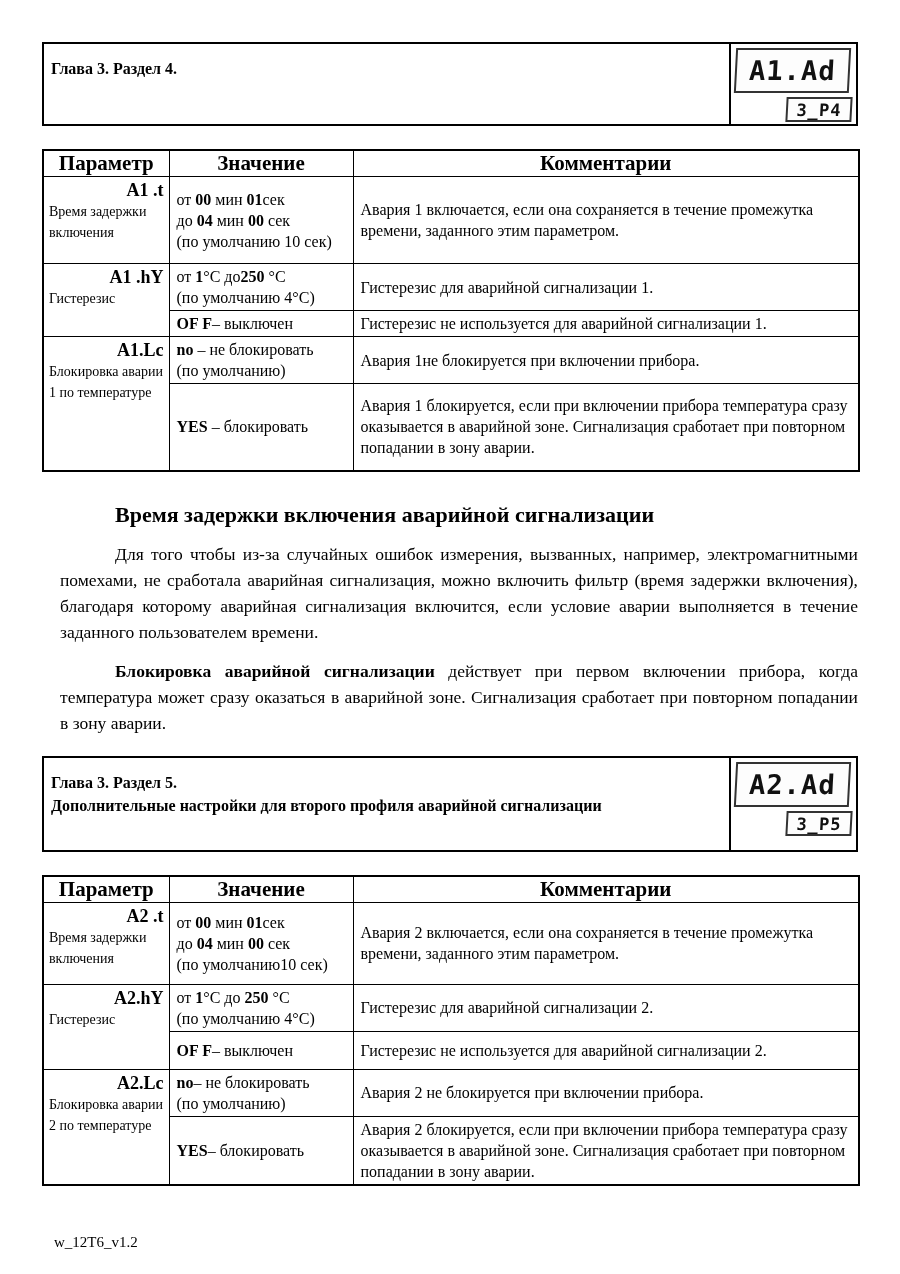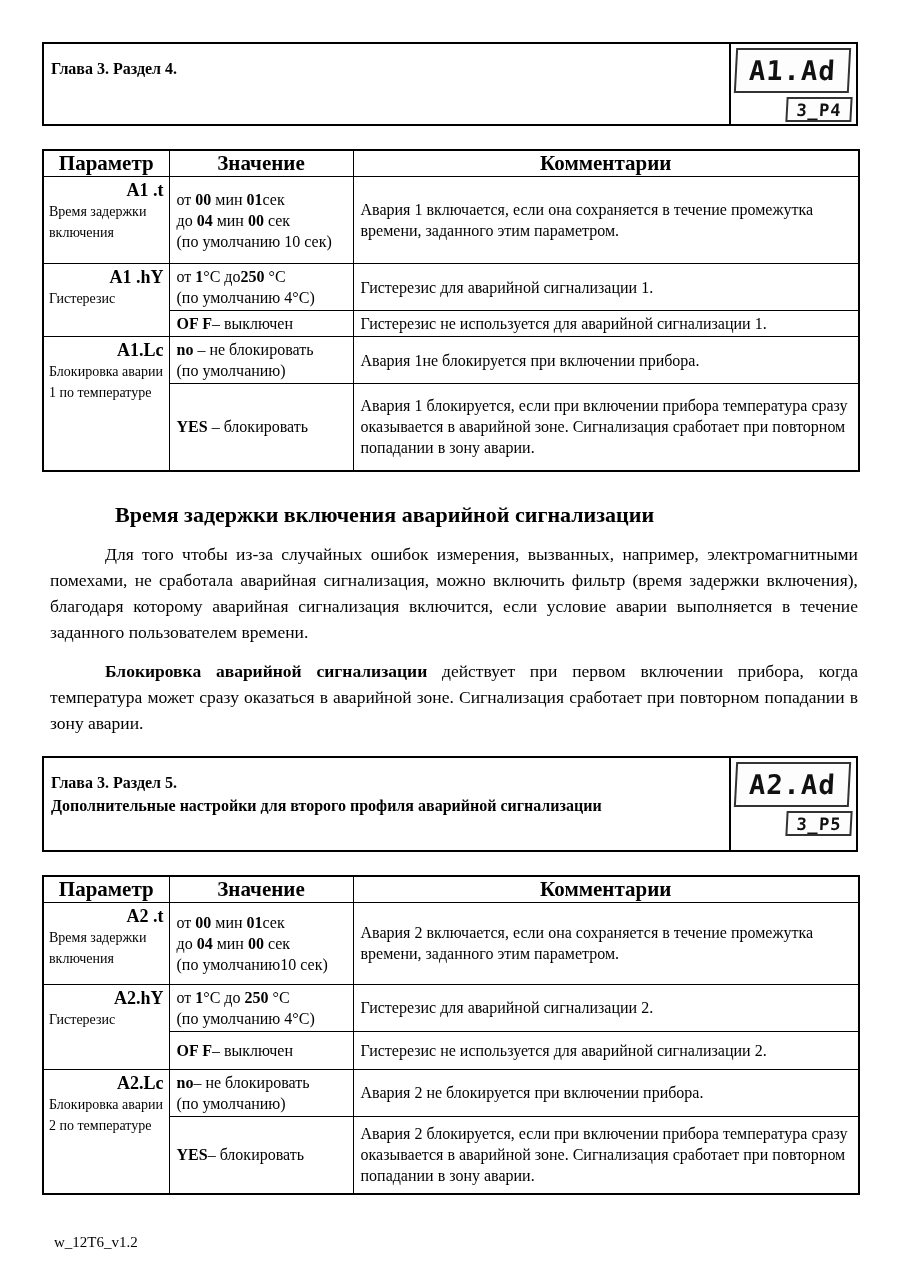--- a/index.html
+++ b/index.html
@@ -29,26 +29,26 @@
   table.ptable{border-width:2px;}
   .ptable th{font-size:21px;font-weight:bold;text-align:center;height:22px;padding:0;}
   .ptable td{vertical-align:middle;padding:2px 7px;font-size:16px;line-height:21px;box-sizing:border-box;}
   td.param{vertical-align:top;padding:0 0 0 4px;}
   .pcode{font-weight:bold;font-size:18px;text-align:right;padding:2px 5px 0 0;line-height:22px;}
   .pdesc{font-size:14px;line-height:21px;padding-left:1px;}
   td.vcell{}
   .vline{white-space:nowrap;}
   td.ccell{}
   .h87{height:87px}.h44{height:44px}.h20{height:20px;padding-top:0;padding-bottom:0;}
-  .h41{height:41px}.h82{height:82px}.h45{height:45px}.h38{height:38px}.h80{height:78px}
+  .h41{height:41px}.h82{height:82px}.h45{height:45px}.h38{height:38px}.h80{height:69px}
   .wrapnarrow{padding-right:60px;}
 
   
   .subheading{margin:30px 0 0 73px;font-weight:bold;font-size:22px;}
-  .para{margin:13px 0 0 8px;font-size:17.5px;line-height:26px;text-align:justify;text-indent:55px;}
+  .para{margin:13px 0 0 18px;font-size:17.5px;line-height:26px;text-align:justify;text-indent:55px;}
 
   
   .pagenum{position:absolute;top:1276px;left:0;width:900px;text-align:left;font-size:16px;font-weight:bold;}
   .version{position:absolute;top:1234px;left:54px;font-size:15px;}
 </style>
 </head>
 <body>
 
 <div class="page">
   <div class="content">

